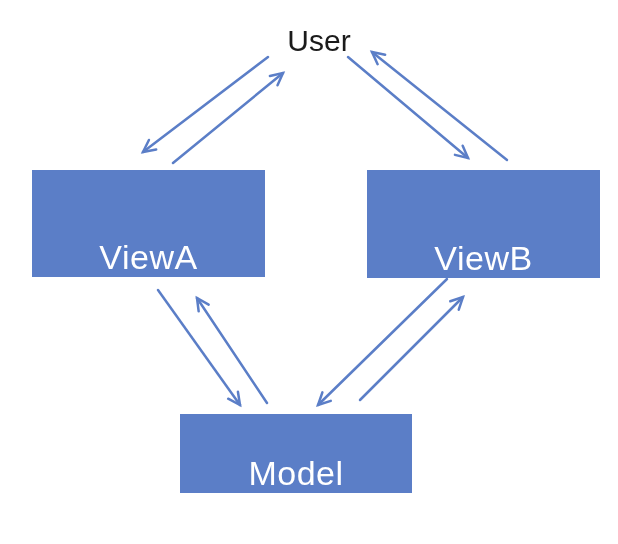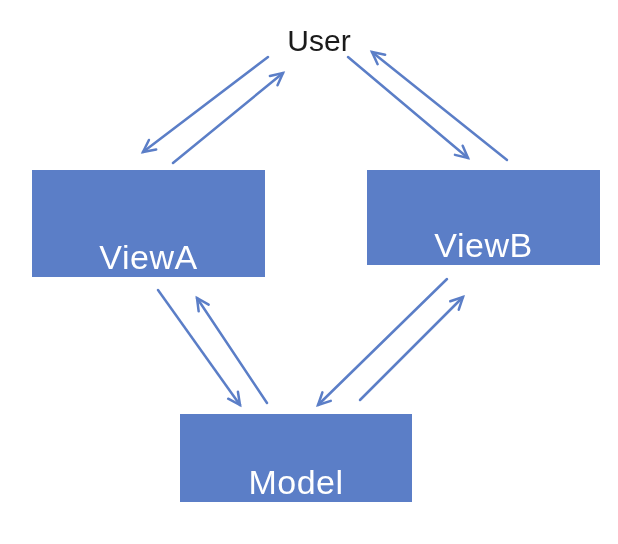--- a/index.html
+++ b/index.html
@@ -70,21 +70,21 @@
     </svg>
 
   <div class="node text" style="left: 252px; top: 16px; width: 134px; height: 42px;">
     <span>User</span>
   </div>
 
   <div class="node box" style="left: 32px; top: 170px; width: 233px; height: 107px;">
     <span>ViewA</span>
   </div>
 
-  <div class="node box" style="left: 367px; top: 170px; width: 233px; height: 95px;">
+  <div class="node box" style="left: 367px; top: 170px; width: 233px; height: 108px;">
     <span>ViewB</span>
   </div>
 
-  <div class="node box" style="left: 180px; top: 414px; width: 232px; height: 88px;">
+  <div class="node box" style="left: 180px; top: 414px; width: 232px; height: 79px;">
     <span>Model</span>
   </div>
 
 </div>
 
 </body></html>

